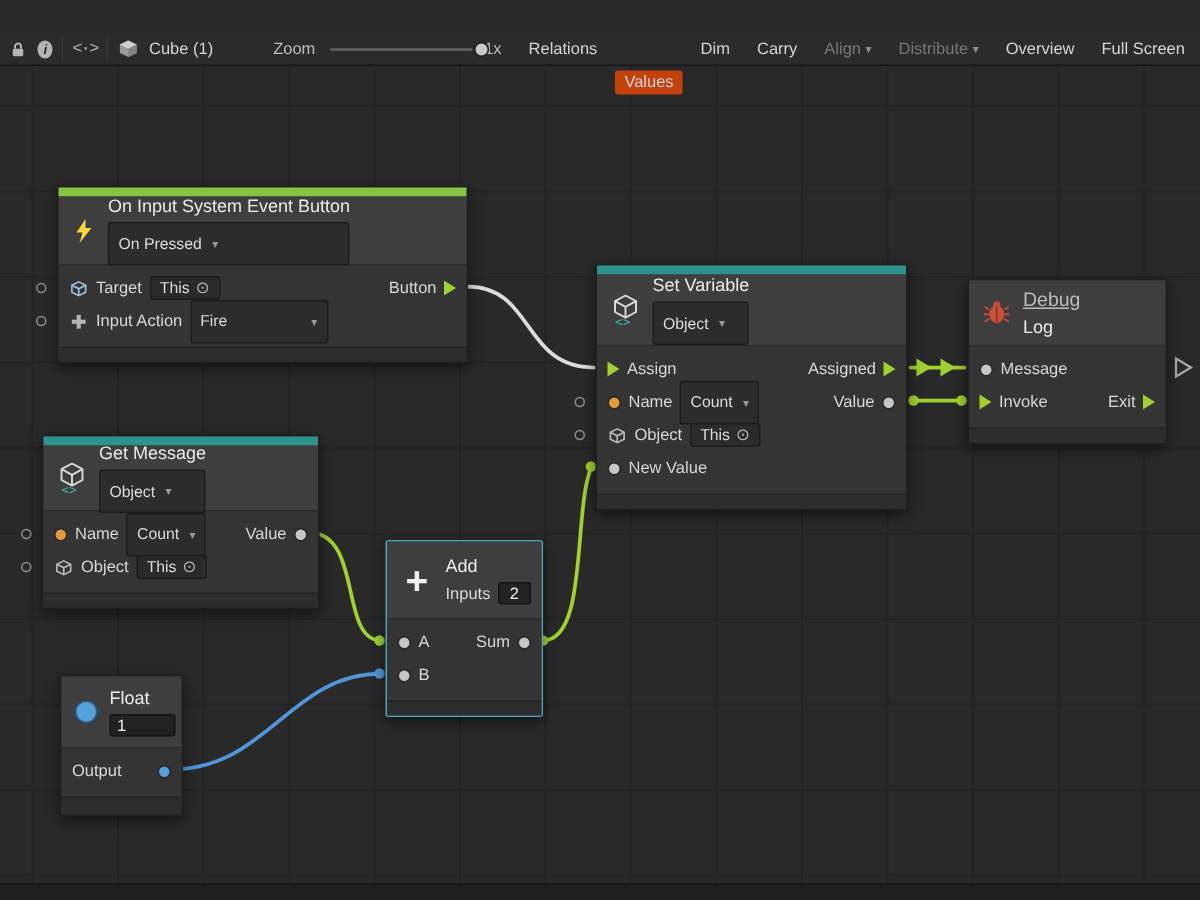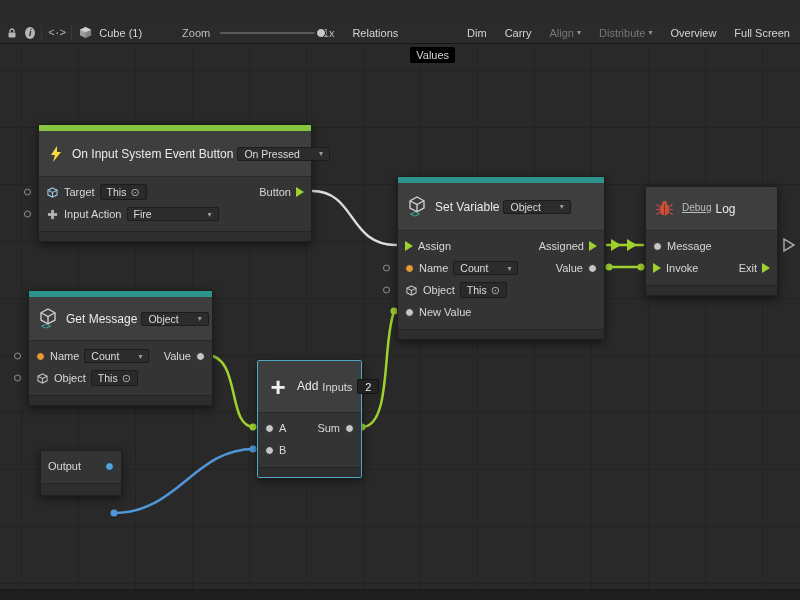--- a/index.html
+++ b/index.html
@@ -24,21 +24,21 @@
   .circle-i{width:12px;height:12px;border-radius:50%;background:#b5b5b5;color:#262626;
     font-size:9px;font-weight:bold;display:inline-flex;align-items:center;justify-content:center;font-style:italic;}
   .focus-glyph{color:#b5b5b5;font-family:"Liberation Mono","DejaVu Sans Mono",monospace;font-size:11px;letter-spacing:-1px;}
   .target-name{color:#d5d5d5;margin-right:8px;white-space:nowrap;}
   .zoom-label{color:#bdbdbd;margin:0 4px 0 26px;}
   .zoom-slider{position:relative;width:112px;height:14px;display:inline-block;}
   .zoom-track{position:absolute;left:0;right:0;top:6px;height:2px;background:#5a5a5a;border-radius:1px;}
   .zoom-handle{position:absolute;top:2px;left:96px;width:10px;height:10px;border-radius:50%;background:#c8c8c8;border:1px solid #1c1c1c;}
   .zoom-value{color:#bdbdbd;margin:0 6px 0 2px;}
   .tb-btn{padding:2px 6px;border-radius:2px;color:#d5d5d5;white-space:nowrap;display:inline-flex;align-items:center;gap:3px;cursor:default;}
-  .tb-btn.active{background:#000000;margin-top:44px;}
+  .tb-btn.active{background:#c2410c;margin-top:44px;}
   .tb-btn.disabled{color:#787878;}
   .tb-btn .caret{font-size:8px;color:#909090;}
   
   .canvas-bg{position:absolute;left:0;top:44px;right:0;bottom:0;background-color:#292929;z-index:1;
     background-image:linear-gradient(#232323 1px,transparent 1px),linear-gradient(90deg,#232323 1px,transparent 1px);
     background-size:57px 57px;background-position:21px 26px;}
   .bottom-strip{position:absolute;left:0;right:0;bottom:0;height:11px;background:#1f1f1f;z-index:4;border-top:1px solid #161616;}
   #wires{position:absolute;left:0;top:0;z-index:2;pointer-events:none;}
   .wire{fill:none;stroke-width:2.5px;stroke-linecap:round;}
   .wire.white{stroke:var(--wire-white,#dcdcdc);}
@@ -49,23 +49,23 @@
   .arrowhead{fill:var(--flow-green,#9fd22e);}
   .ghost-arrow{fill:none;stroke:#a8a8a8;stroke-width:1.5px;}
   
   .node{position:absolute;z-index:3;background:#343434;border:1px solid #1f1f1f;border-radius:2px;
     box-shadow:0 3px 9px rgba(0,0,0,.5);}
   .node.selected{border:1px solid var(--selection,#4fa8c2);}
   .strip{height:6px;}
   .strip.event{background:var(--event-strip,#87c43f);}
   .strip.variable{background:var(--variable-strip,#2e938c);}
   .hdr{background:#3e3e3e;display:flex;align-items:center;gap:8px;padding:5px 9px;border-bottom:1px solid #2a2a2a;}
-  .hdr-lines{display:flex;flex-direction:row;gap:4px;min-width:0;}
+  .hdr-lines{display:flex;flex-direction:column;gap:4px;min-width:0;}
   .node-title{font-size:12px;color:#ebebeb;white-space:nowrap;}
-  .node-category{font-size:10px;color:#bdbdbd;text-decoration:underline;}
+  .node-category{font-size:13px;color:#bdbdbd;text-decoration:underline;}
   .n-event .hdr{height:46px;}
   .n-setvar .hdr{height:48px;}
   .n-debug .hdr{height:44px;}
   .n-getvar .hdr{height:44px;}
   .n-add .hdr{height:52px;}
   .n-float .hdr{height:48px;}
   .body{padding:4px 0 6px 0;background:#343434;}
   .row{position:relative;height:22px;display:flex;align-items:center;gap:5px;padding:0 7px;}
   .lbl{color:#d8d8d8;white-space:nowrap;}
   .flex1{flex:1;}
@@ -76,22 +76,22 @@
     border:1.5px solid #8f8f8f;border-radius:50%;background:transparent;}
   .dot{width:9px;height:9px;border-radius:50%;background:#c6c6c6;border:1px solid #262626;flex:none;}
   .dot.orange{background:var(--port-orange,#e59a3a);}
   .dot.blue{background:var(--float-blue,#53a2dc);}
   .arrow{width:0;height:0;border-top:5px solid transparent;border-bottom:5px solid transparent;
     border-left:8px solid var(--flow-green,#9fd22e);flex:none;}
   
   .chip{display:inline-flex;align-items:center;gap:4px;background:#2a2a2a;border:1px solid #1c1c1c;
     border-radius:2px;padding:0 6px;height:16px;font-size:10.5px;color:#dcdcdc;}
   .chip .tgt{color:#b8b8b8;font-size:11px;line-height:1;}
-  .dropdown{display:inline-flex;align-items:center;gap:19px;background:#2c2c2c;border:1px solid #1c1c1c;
-    border-radius:2px;padding:0 6px;height:14px;font-size:10.5px;color:#dcdcdc;white-space:nowrap;}
+  .dropdown{display:inline-flex;align-items:center;gap:7px;background:#2c2c2c;border:1px solid #1c1c1c;
+    border-radius:2px;padding:0 6px;height:29px;font-size:10.5px;color:#dcdcdc;white-space:nowrap;}
   .dropdown .caret{font-size:8px;color:#9a9a9a;}
   .dropdown.wide{width:92px;justify-content:space-between;}
   .num{width:22px;height:15px;background:#222;border:1px solid #141414;border-radius:2px;
     color:#eee;font-size:11px;text-align:center;padding:0;font-family:inherit;}
   .num.float-val{width:44px;text-align:left;padding:0 4px;}
   .mini-icon{display:inline-flex;width:13px;height:13px;align-items:center;justify-content:center;flex:none;}
   .hdr-icon{display:inline-flex;align-items:center;justify-content:center;flex:none;}
   .plus-icon{font-size:26px;font-weight:bold;color:#f0f0f0;line-height:20px;width:22px;text-align:center;}
   .float-icon{width:15px;height:15px;border-radius:50%;background:var(--float-blue,#53a2dc);border:1px solid #2a5d85;}
 </style>
@@ -377,20 +377,27 @@
       </div>
       <div class="row">
         <span class="dot"></span>
         <span class="lbl">B</span>
       </div>
     </div>
     <div class="ftr"></div>
   </div>
 
   <div class="node n-float" style="left:40px;top:450px;width:82px;">
+    <div class="hdr">
+      <span class="hdr-icon float-icon"></span>
+      <div class="hdr-lines">
+        <div class="node-title">Float</div>
+        <input class="num float-val" value="1" style="">
+      </div>
+    </div>
     <div class="body">
       <div class="row">
         <span class="lbl">Output</span>
         <span class="flex1"></span>
         <span class="dot blue"></span>
       </div>
     </div>
     <div class="ftr"></div>
   </div>
 

